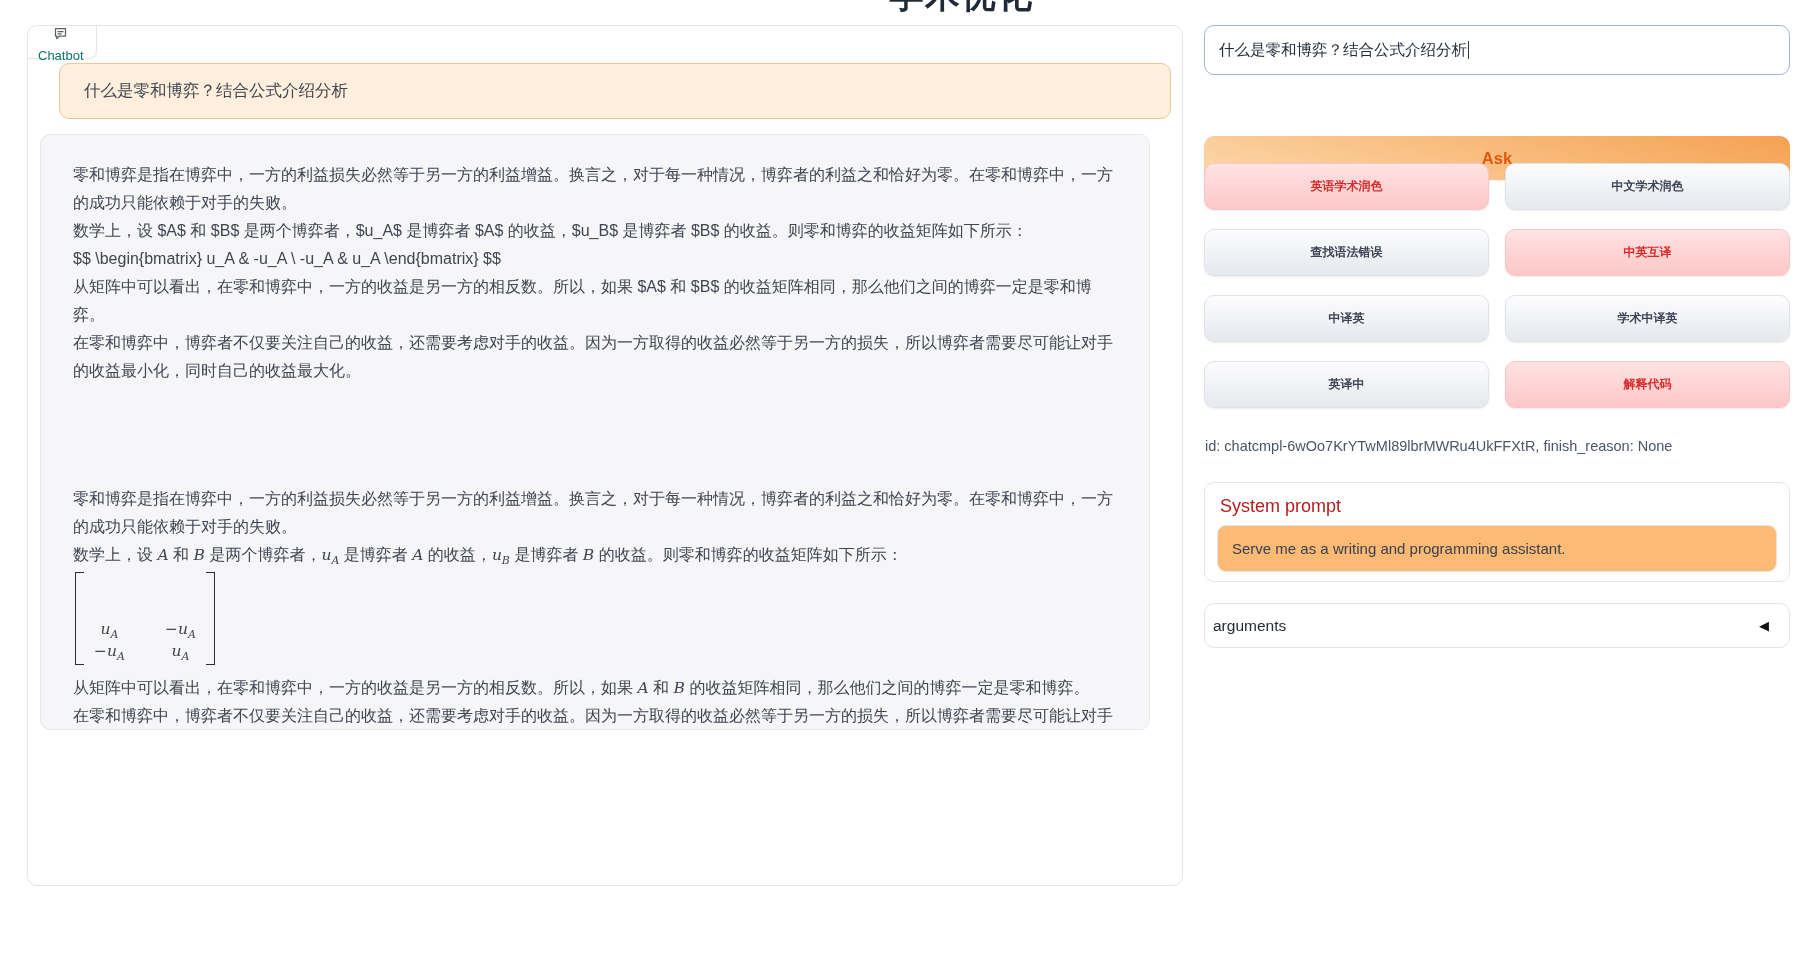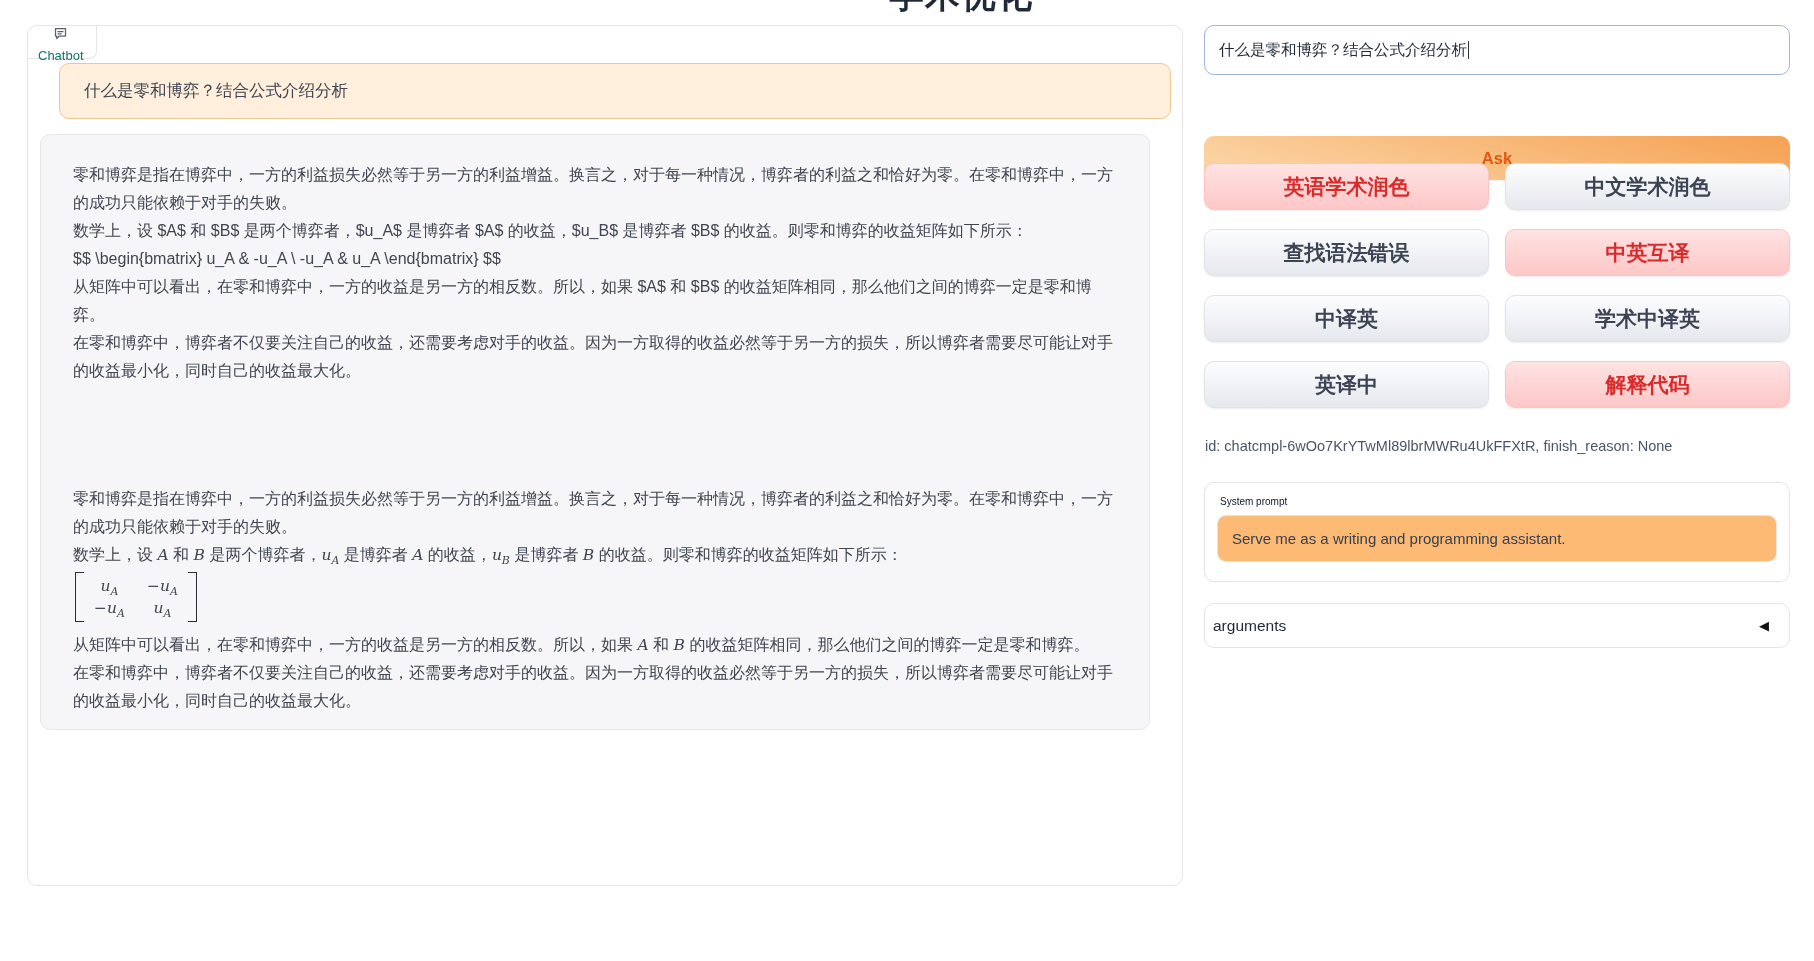--- a/index.html
+++ b/index.html
@@ -34,57 +34,57 @@
   }
   .bot-block p{margin:0;}
   .block-rendered{margin-top:100px;}
   
   .mi{font-family:"DejaVu Serif","Liberation Serif",serif;font-style:italic;font-size:15.5px;}
   .mi sub{font-size:11px;line-height:0;}
   .matrix{display:inline-flex;align-items:stretch;margin:3px 0 2px 2px;line-height:21px;}
   .mbr{width:8px;}
   .mbr.l{border:1.6px solid #2f2f33;border-right:none;}
   .mbr.r{border:1.6px solid #2f2f33;border-left:none;}
-  .mgrid{display:grid;grid-template-columns:auto auto;column-gap:22px;padding:3px 10px;justify-items:center;}
+  .mgrid{display:grid;grid-template-columns:auto auto;column-gap:40px;padding:3px 10px;justify-items:center;margin-top:43px;}
   
   .right-col{position:absolute;left:1204px;top:0;width:586px;}
   .query-box{
     position:absolute;left:0;top:25px;width:586px;height:50px;box-sizing:border-box;
     background:#fff;border:1.6px solid #9fb7d9;border-radius:10px;
     display:flex;align-items:center;padding:0 14px;font-size:15.5px;color:#1f2937;cursor:text;
   }
   .caret{display:inline-block;width:1.4px;height:18px;background:#333;margin-left:1px;vertical-align:-3px;}
   .ask-btn{
     position:absolute;left:0;top:100px;width:586px;height:44px;border:none;border-radius:10px;
     background:linear-gradient(195deg,#f5a152 0%,#fbd3a3 90%);
     color:#e4570e;font-size:16.5px;font-weight:700;cursor:pointer;
     box-shadow:0 1px 2px rgba(0,0,0,.07);font-family:"Liberation Sans",sans-serif;margin-top:36px;
   }
   .func-grid{
     position:absolute;left:0;top:163px;width:586px;
     display:grid;grid-template-columns:1fr 1fr;gap:19px 16px;
   }
   .fbtn{
-    height:47px;border-radius:10px;font-size:21px;font-weight:700;cursor:pointer;
+    height:47px;border-radius:10px;font-size:12px;font-weight:700;cursor:pointer;
     font-family:"Liberation Sans",sans-serif;box-shadow:0 1px 2px rgba(0,0,0,.08);
   }
   .fbtn.primary{
     background:linear-gradient(to bottom,#ffe3e3,#fdc7c7);border:1px solid #fcc5c5;color:#d92b2b;
   }
   .fbtn.secondary{
     background:linear-gradient(to bottom,#fdfdfe,#e5e8ed);border:1px solid #e0e3e8;color:#3b4354;
   }
   .status-line{
     position:absolute;left:1px;top:438px;font-size:14.5px;color:#4a5568;white-space:nowrap;
   }
   .sys-panel{
     position:absolute;left:0;top:482px;width:586px;height:100px;box-sizing:border-box;
     background:#fff;border:1px solid #e4e5e8;border-radius:10px;padding:13px 12px;
   }
-  .sys-label{font-size:10px;color:#0f172a;margin:0 0 8px 3px;}
+  .sys-label{font-size:18px;color:#b91c1c;margin:0 0 8px 3px;}
   .sys-input{
     box-sizing:border-box;width:100%;height:47px;background:#fdba74;border:1px solid #e4e5e8;border-radius:9px;
     display:flex;align-items:center;padding:0 14px;font-size:15px;color:#374151;cursor:text;
   }
   .accordion{
     position:absolute;left:0;top:603px;width:586px;height:45px;box-sizing:border-box;
     background:#fff;border:1px solid #e4e5e8;border-radius:10px;
     display:flex;align-items:center;justify-content:space-between;padding:0 20px 0 8px;
     font-size:15.5px;color:#1f2937;cursor:pointer;
   }

